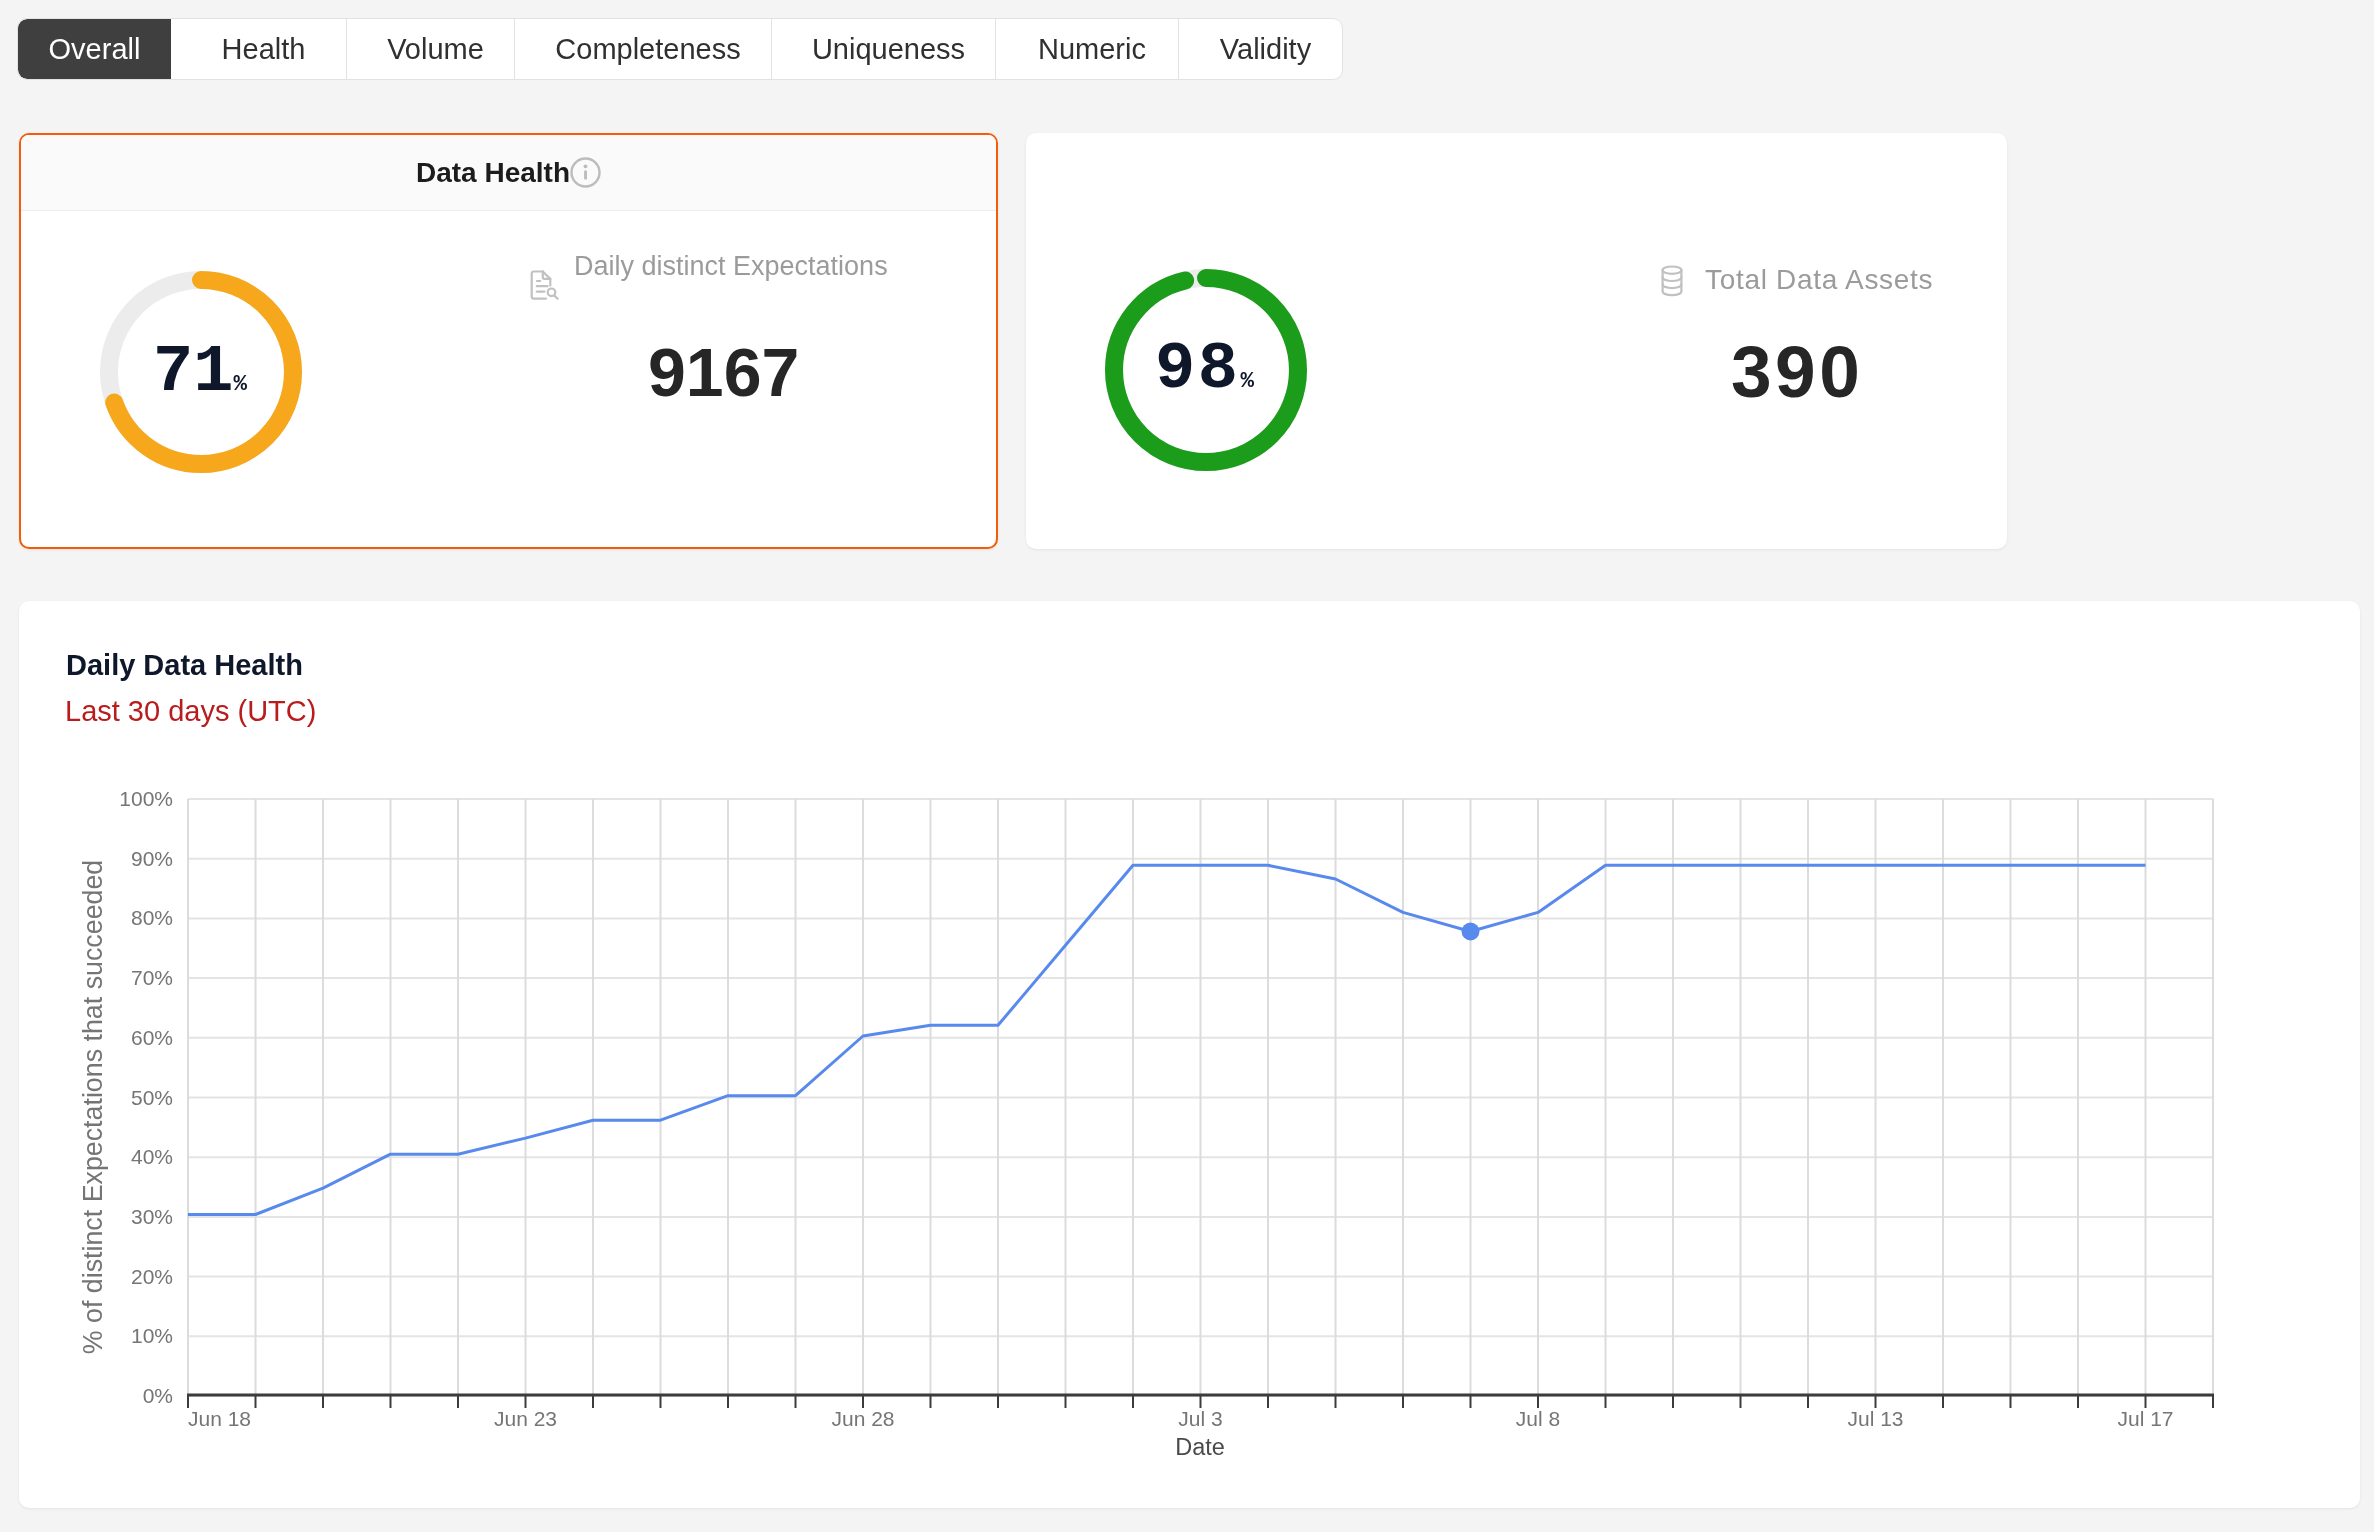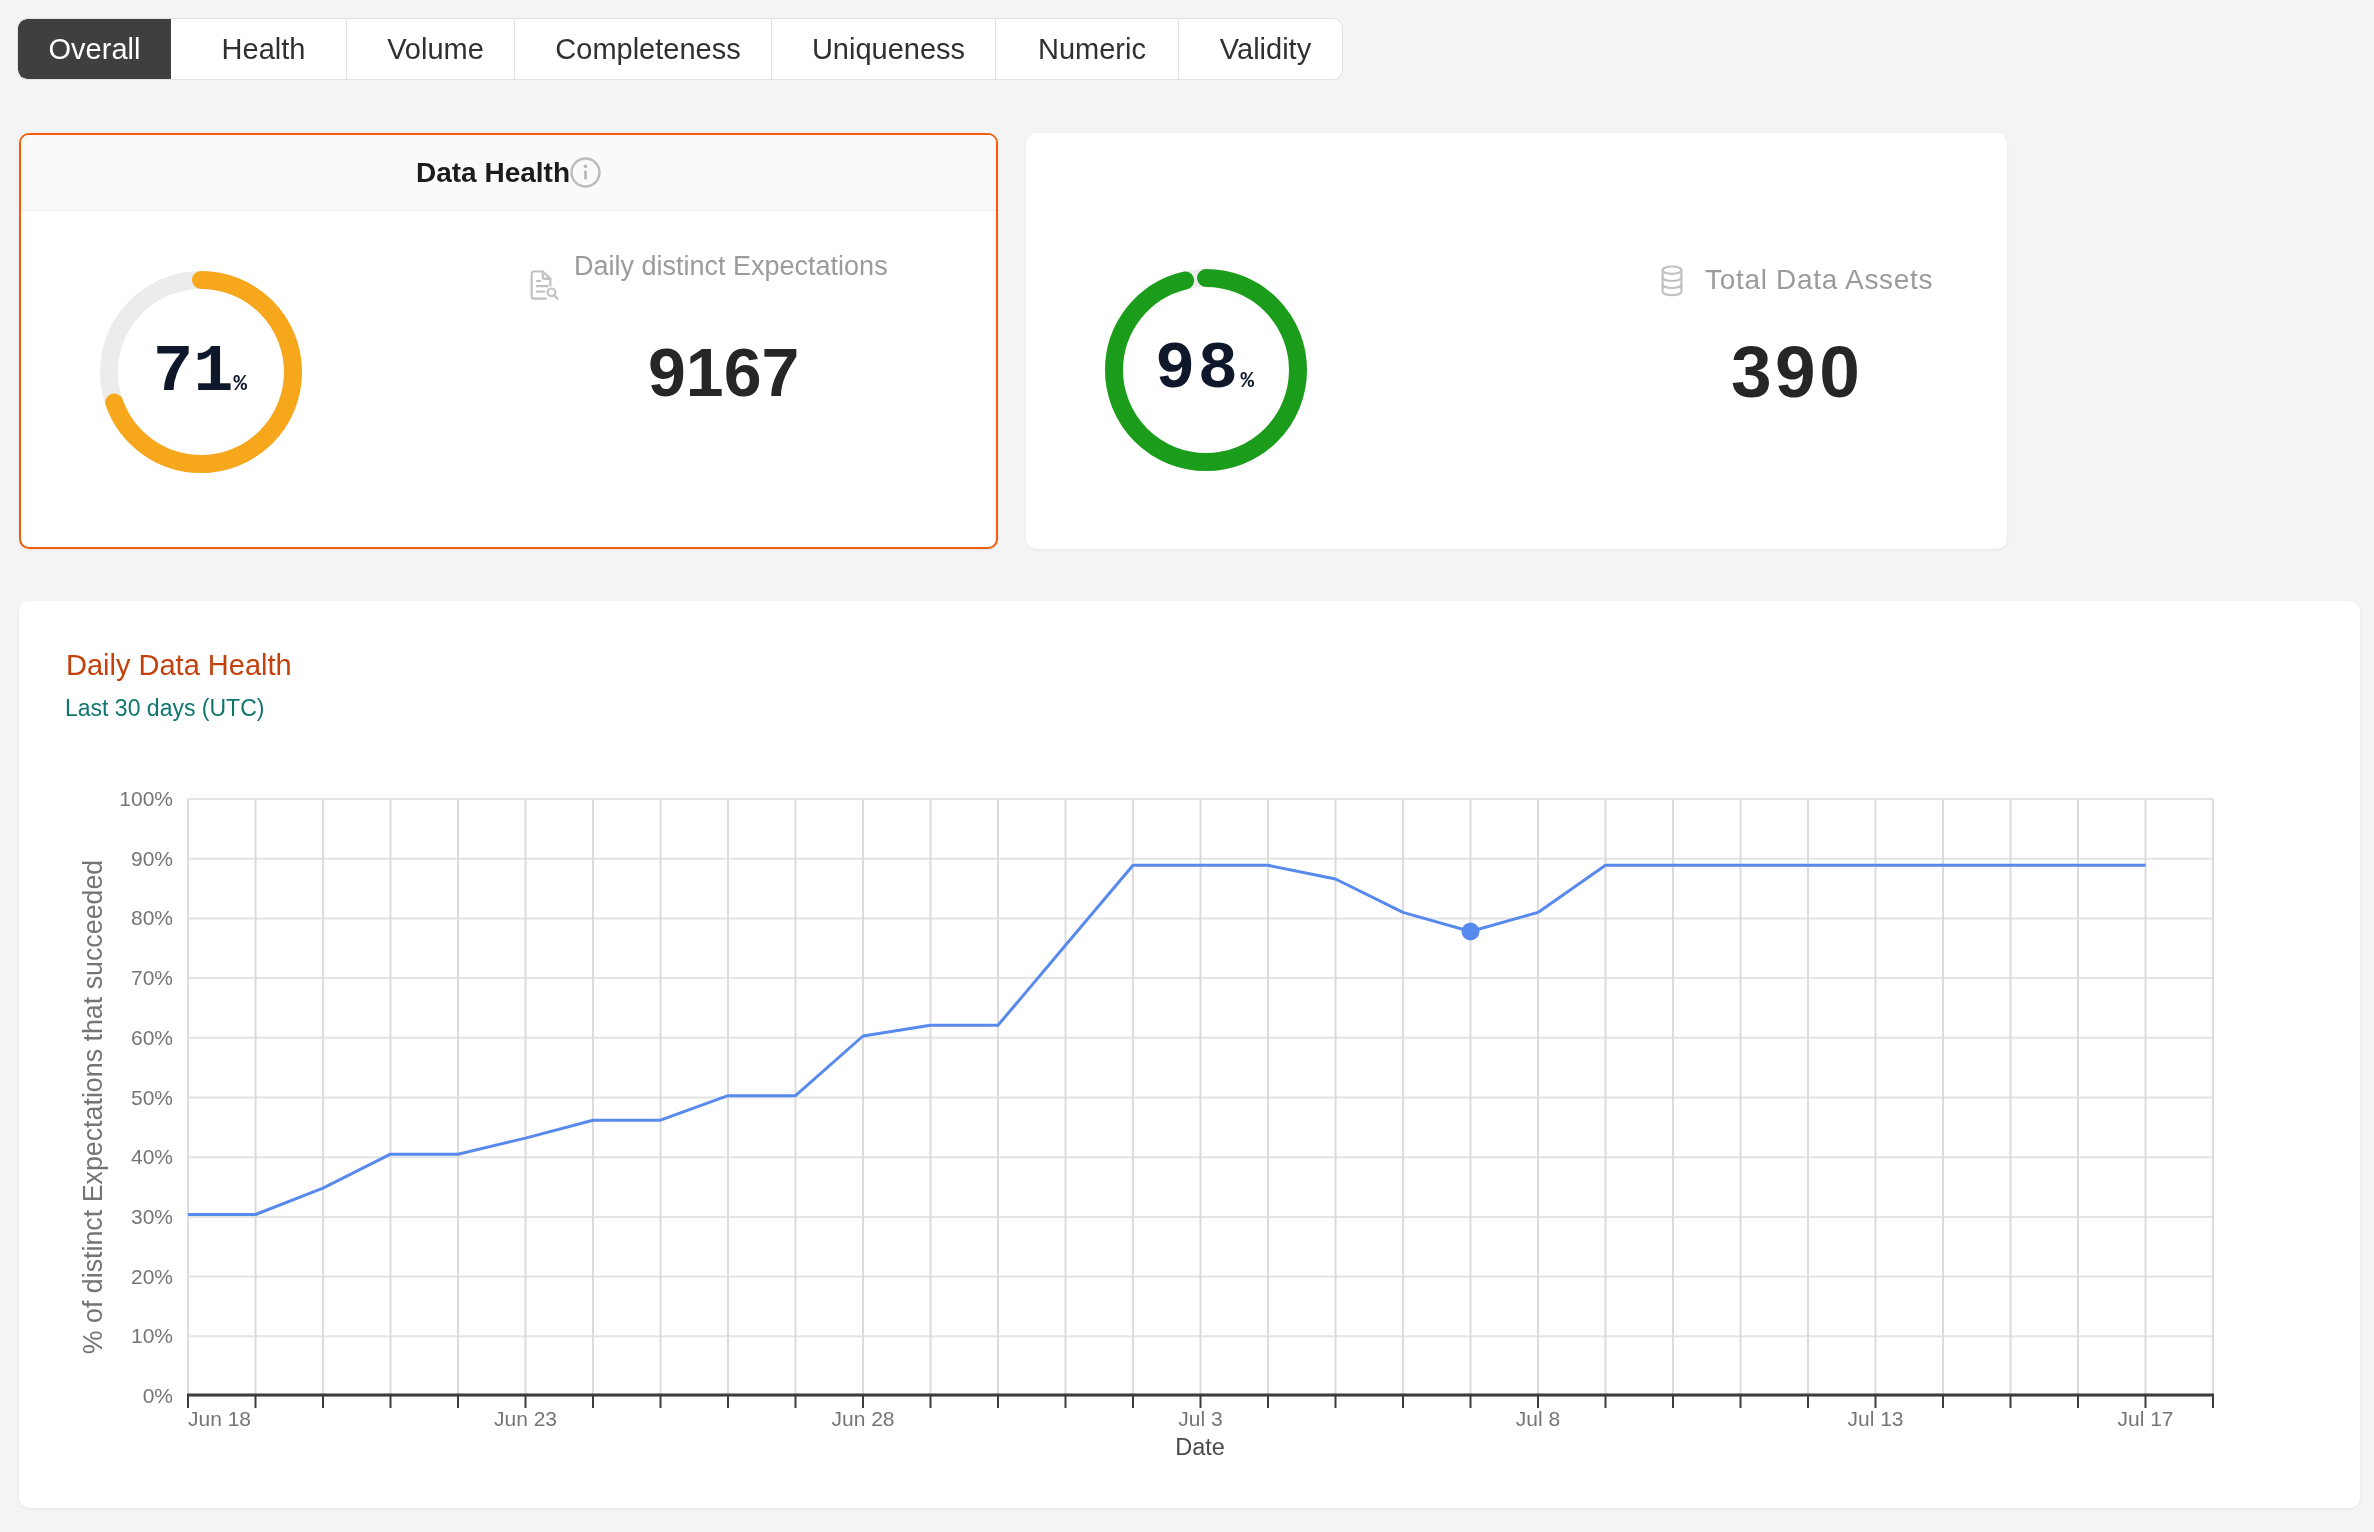--- a/index.html
+++ b/index.html
@@ -20,22 +20,22 @@
   .cardhead .t { font-size:28px; font-weight:bold; color:#1c1c1c; }
 
   .metriclabel { position:absolute; font-size:27px; color:#9b9b9b; white-space:nowrap; }
   .bignum { position:absolute; font-weight:bold; color:#262626; font-size:68px; line-height:1.15; white-space:nowrap; }
 
   .donutnum { position:absolute; color:#0f172a; font-weight:bold; font-size:67px; line-height:1.15; white-space:nowrap;font-family:Liberation Mono, monospace; }
   .donutnum .pct { font-size:22.5px; font-weight:bold; letter-spacing:0; }
 
   
   .card3 { left:19px; top:601px; width:2341px; height:907px; }
-  .ctitle { position:absolute; left:47px; top:48px; font-size:29px; font-weight:normal; color:#c2410c; }
-  .csub { position:absolute; left:46px; top:94px; font-size:23px; color:#0f766e; }
+  .ctitle { position:absolute; left:47px; top:48px; font-size:29px; font-weight:bold; color:#0f172a; }
+  .csub { position:absolute; left:46px; top:94px; font-size:29px; color:#b91c1c; }
 
   
   .tooltip { position:absolute; left:1473px; top:352px; width:403px; height:171px; background:#333333; border-radius:6px; color:#fff; font-size:21.5px; }
   .tooltip table { border-collapse:collapse; margin-top:21px; width:100%; }
   .tooltip td { padding:0; line-height:32.5px; white-space:nowrap; }
   .tooltip td.l { color:#b5b5b5; text-align:right; width:260px; }
   .tooltip td.v { font-weight:bold; text-align:left; padding-left:11px; padding-right:23px; }
 </style>
 </head>
 <body>

